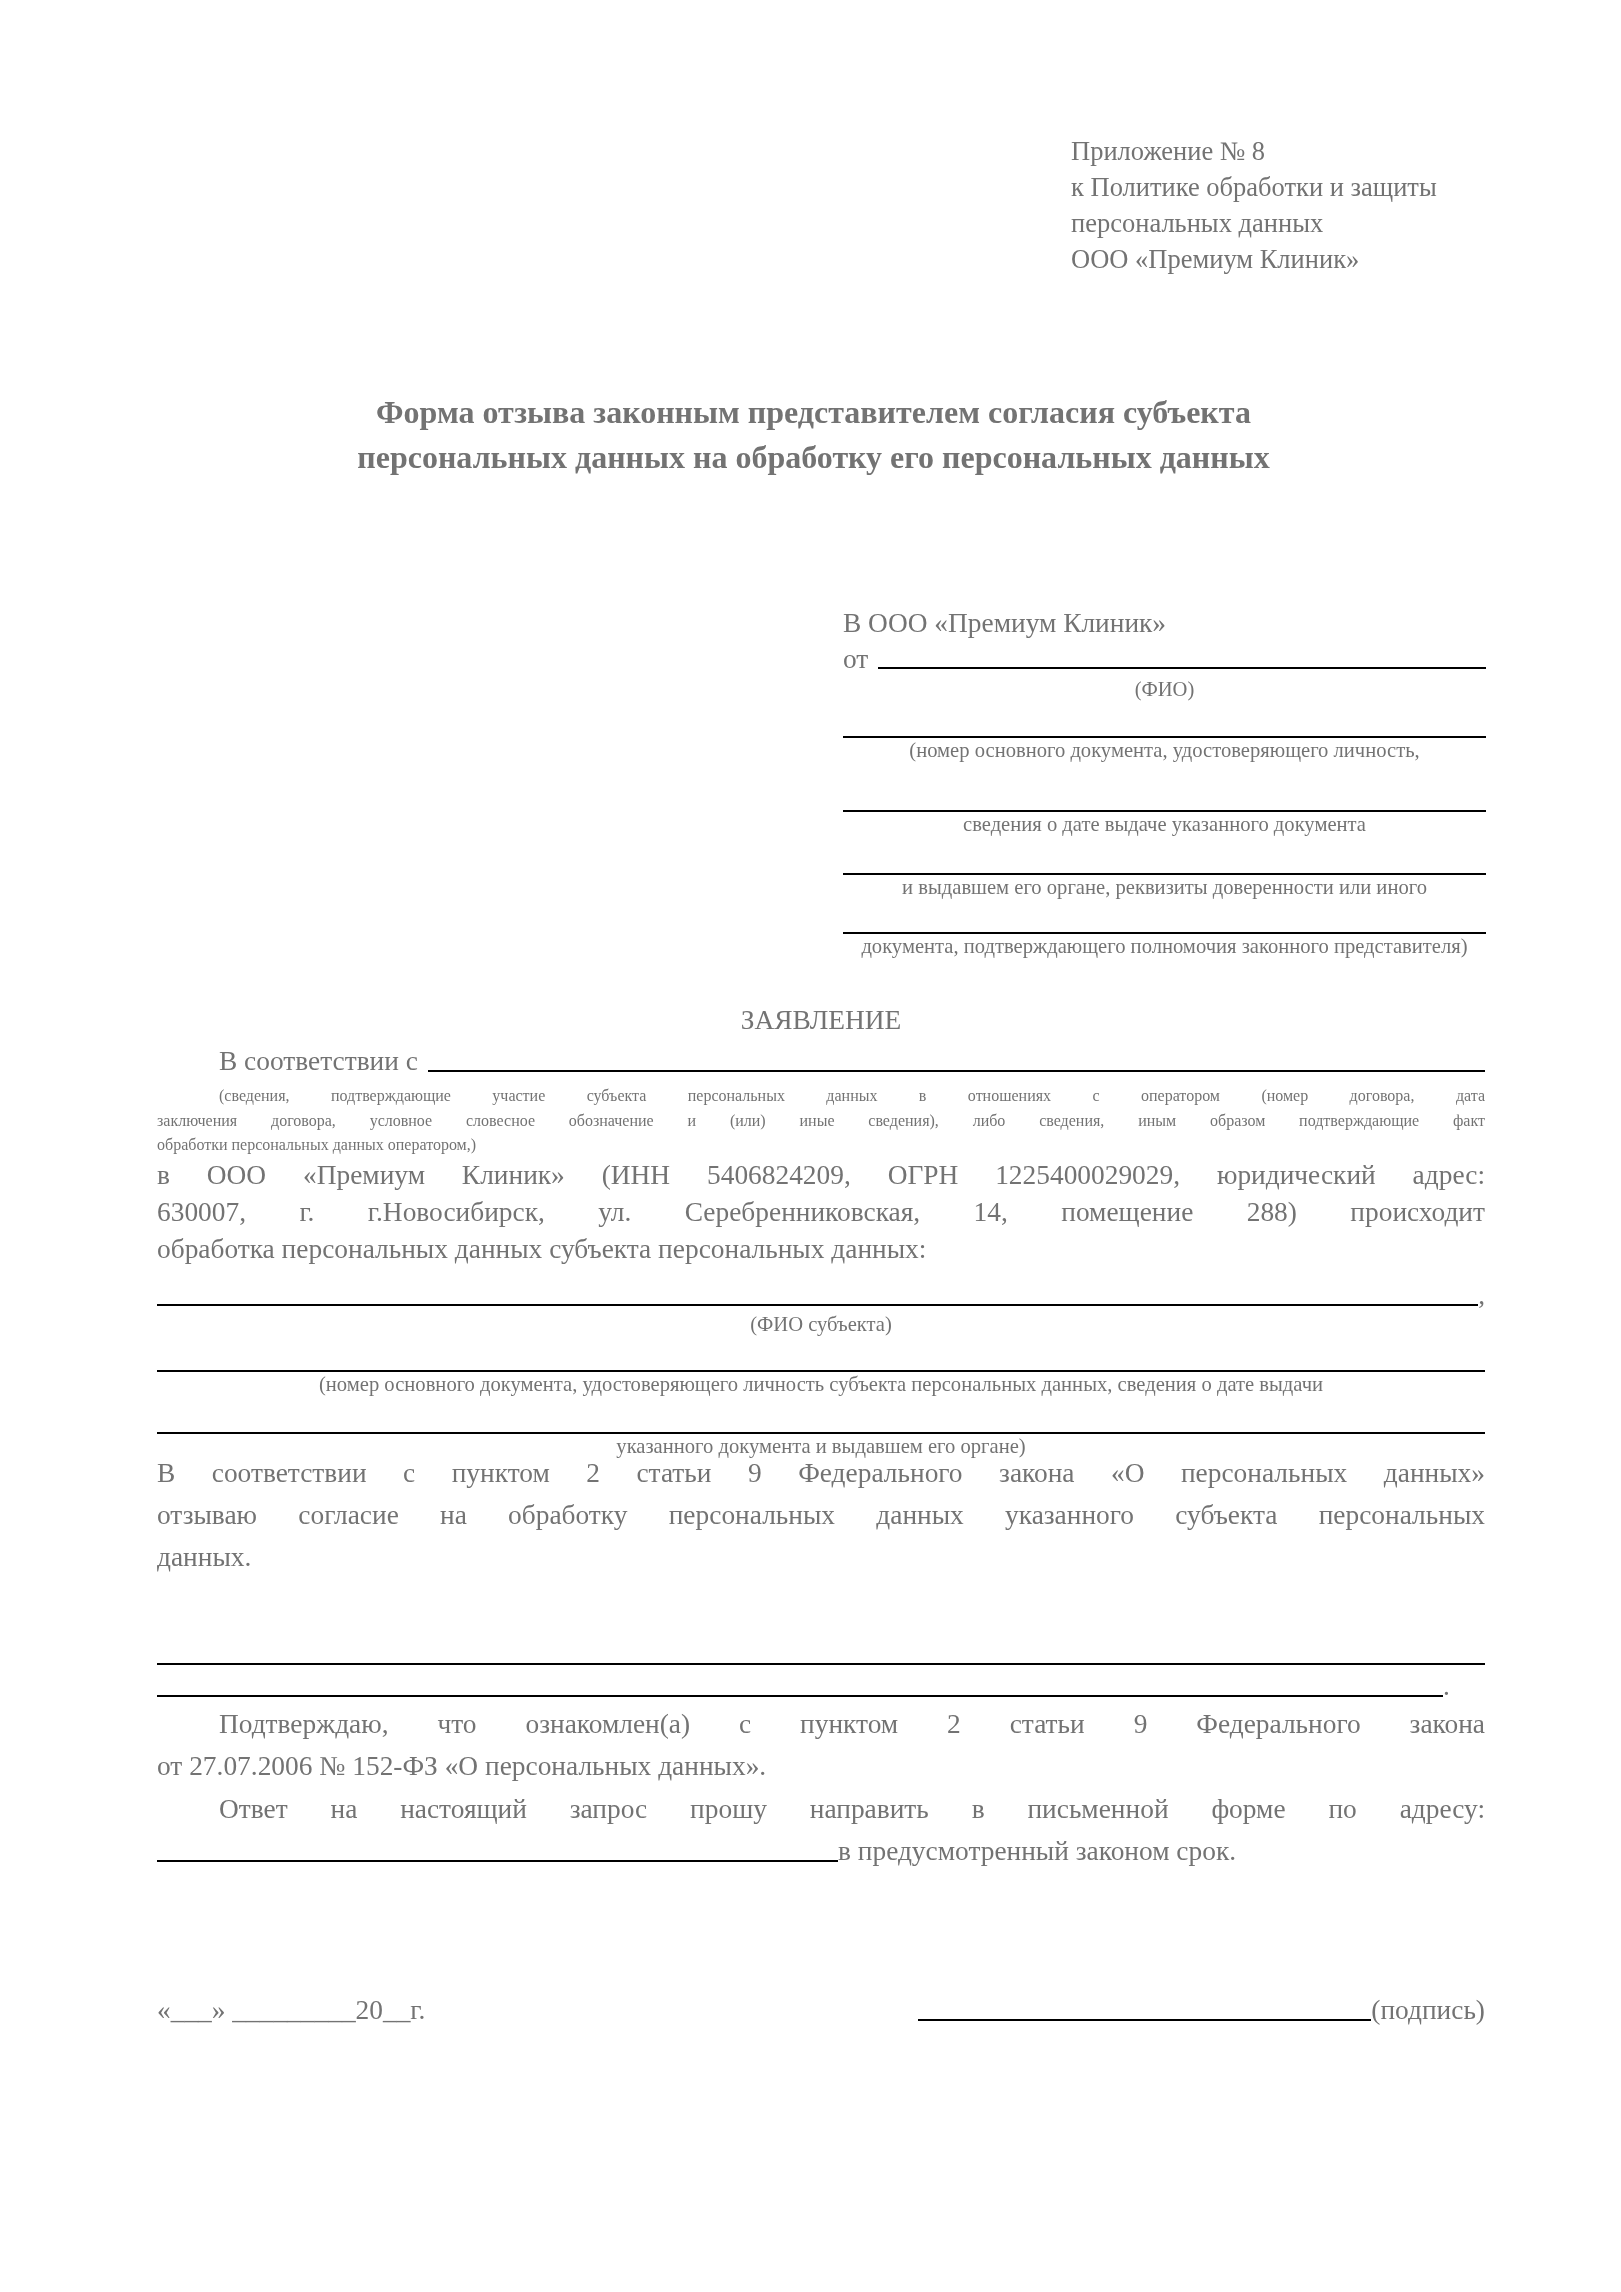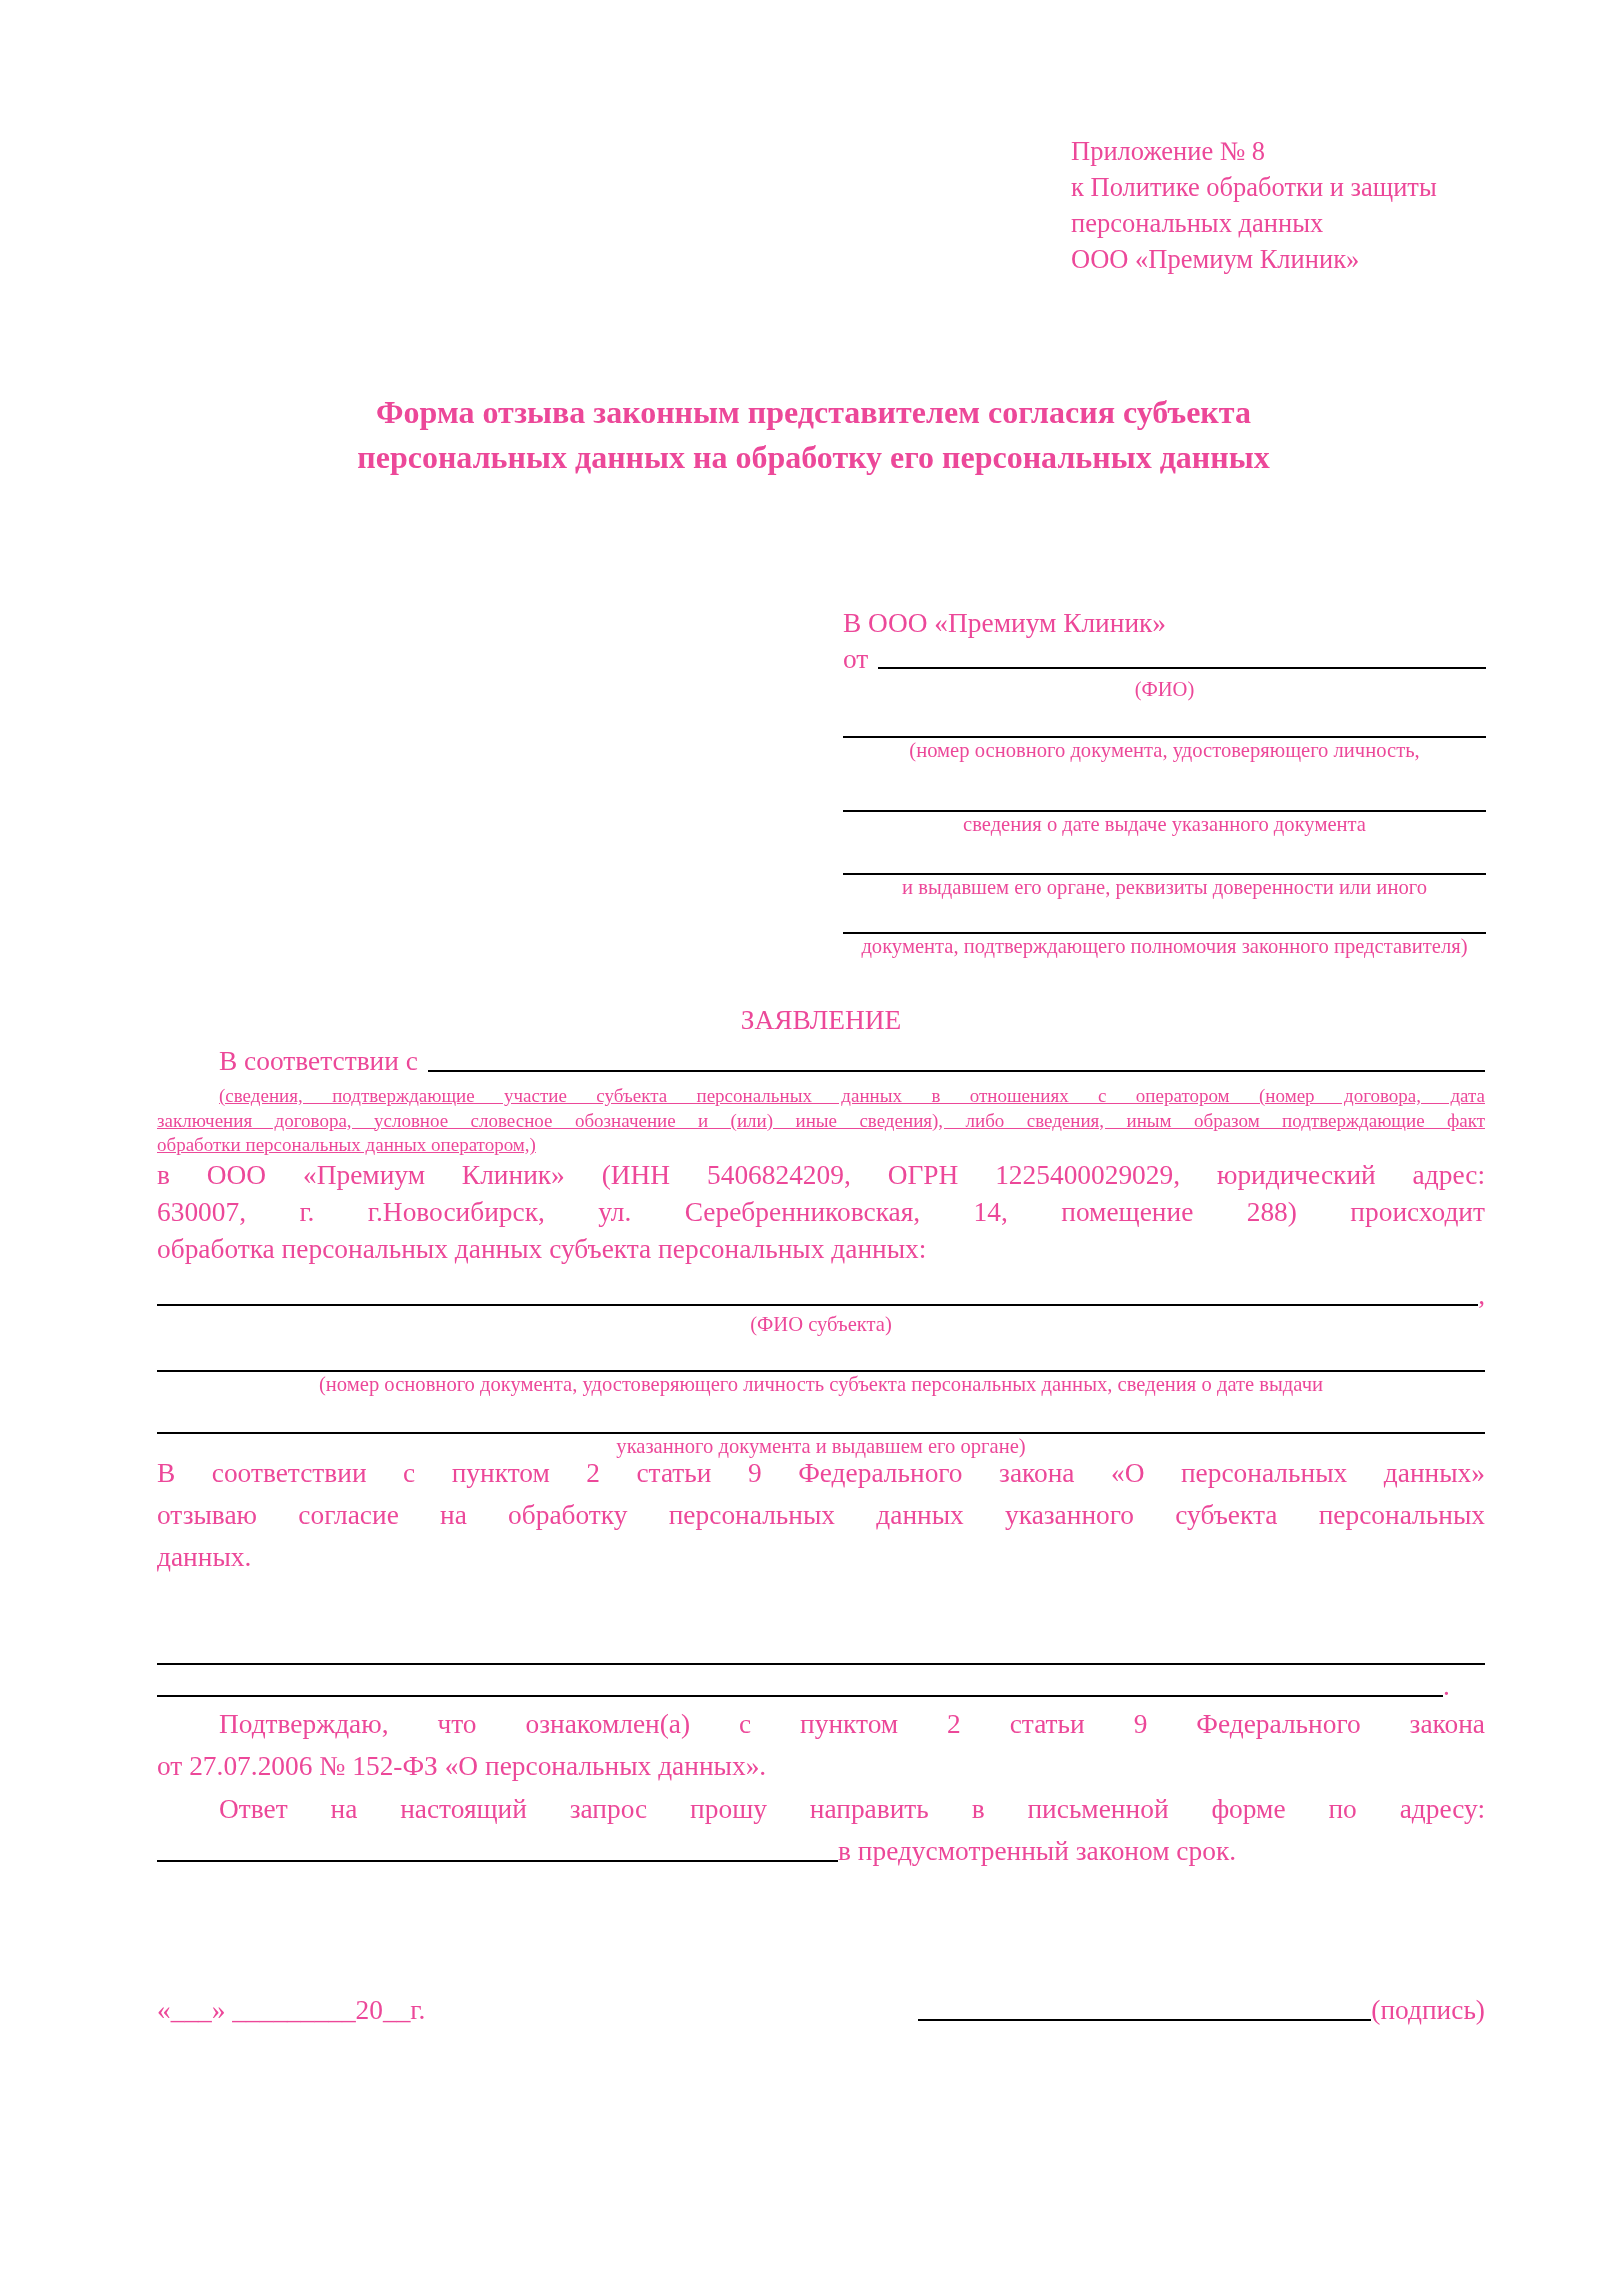--- a/index.html
+++ b/index.html
@@ -2,21 +2,21 @@
 <html lang="ru"><head>
 <meta charset="utf-8">
 <style>
   * { box-sizing: border-box; margin: 0; padding: 0; }
   html, body { background: #ffffff; }
   .page {
     position: relative;
     width: 1621px;
     height: 2293px;
     background: #ffffff;
-    color: #ec4899;
+    color: #737373;
     font-family: "Liberation Serif", "DejaVu Serif", serif;
     overflow: hidden;
   }
   .abs { position: absolute; }
   .hdr  { font-size: 26.5px; line-height: 36px; }
   .ttl  { font-size: 32px; font-weight: bold; line-height: 45px; text-align: center; }
   .bt   { font-size: 27.4px; }
   .cap  { font-size: 20.6px; line-height: 25.5px; text-align: center; }
   .just { text-align: justify; text-align-last: justify; }
   .left { text-align: left; text-align-last: left; }
@@ -59,21 +59,21 @@
     <div class="cap">документа, подтверждающего полномочия законного представителя)</div>
   </div>
 
   <div class="abs bt center" style="left:157px; top:1002px; width:1328px; line-height:37px;">ЗАЯВЛЕНИЕ</div>
 
   <div class="abs row bt" style="left:157px; top:1043px; width:1328px; line-height:37px;">
     <span style="margin-left:62px;">В соответствии с</span>
     <div class="fill" style="flex:1; height:29px; margin-left:9.8px;"></div>
   </div>
 
-  <div class="abs" style="left:157px; top:1084px; width:1328px; font-size:19px; line-height:24.5px;text-decoration:underline;">
+  <div class="abs" style="left:157px; top:1084px; width:1328px; font-size:16px; line-height:24.5px;">
     <div class="just ti">(сведения, подтверждающие участие субъекта персональных данных в отношениях с оператором (номер договора, дата</div>
     <div class="just">заключения договора, условное словесное обозначение и (или) иные сведения), либо сведения, иным образом подтверждающие факт</div>
     <div class="left">обработки персональных данных оператором,)</div>
   </div>
 
   <div class="abs bt" style="left:157px; top:1157px; width:1328px; line-height:37px;">
     <div class="just">в ООО «Премиум Клиник» (ИНН 5406824209, ОГРН 1225400029029, юридический адрес:</div>
     <div class="just">630007, г. г.Новосибирск, ул. Серебренниковская, 14, помещение 288) происходит</div>
     <div class="left">обработка персональных данных субъекта персональных данных:</div>
   </div>

